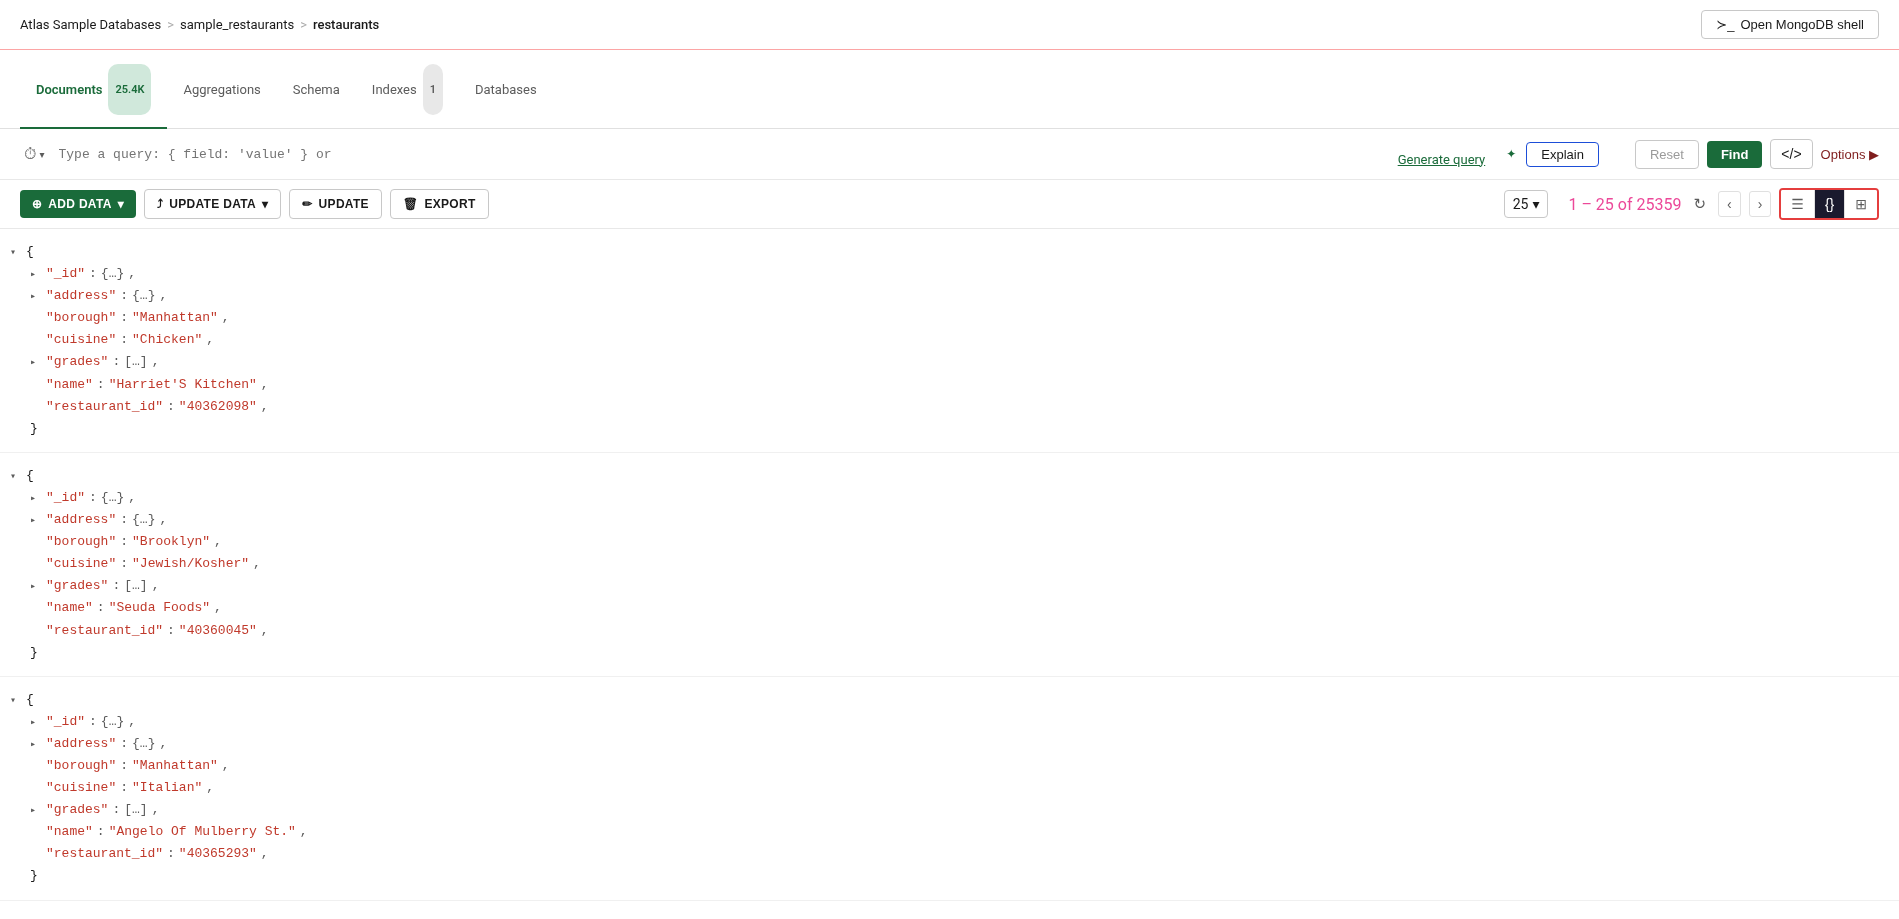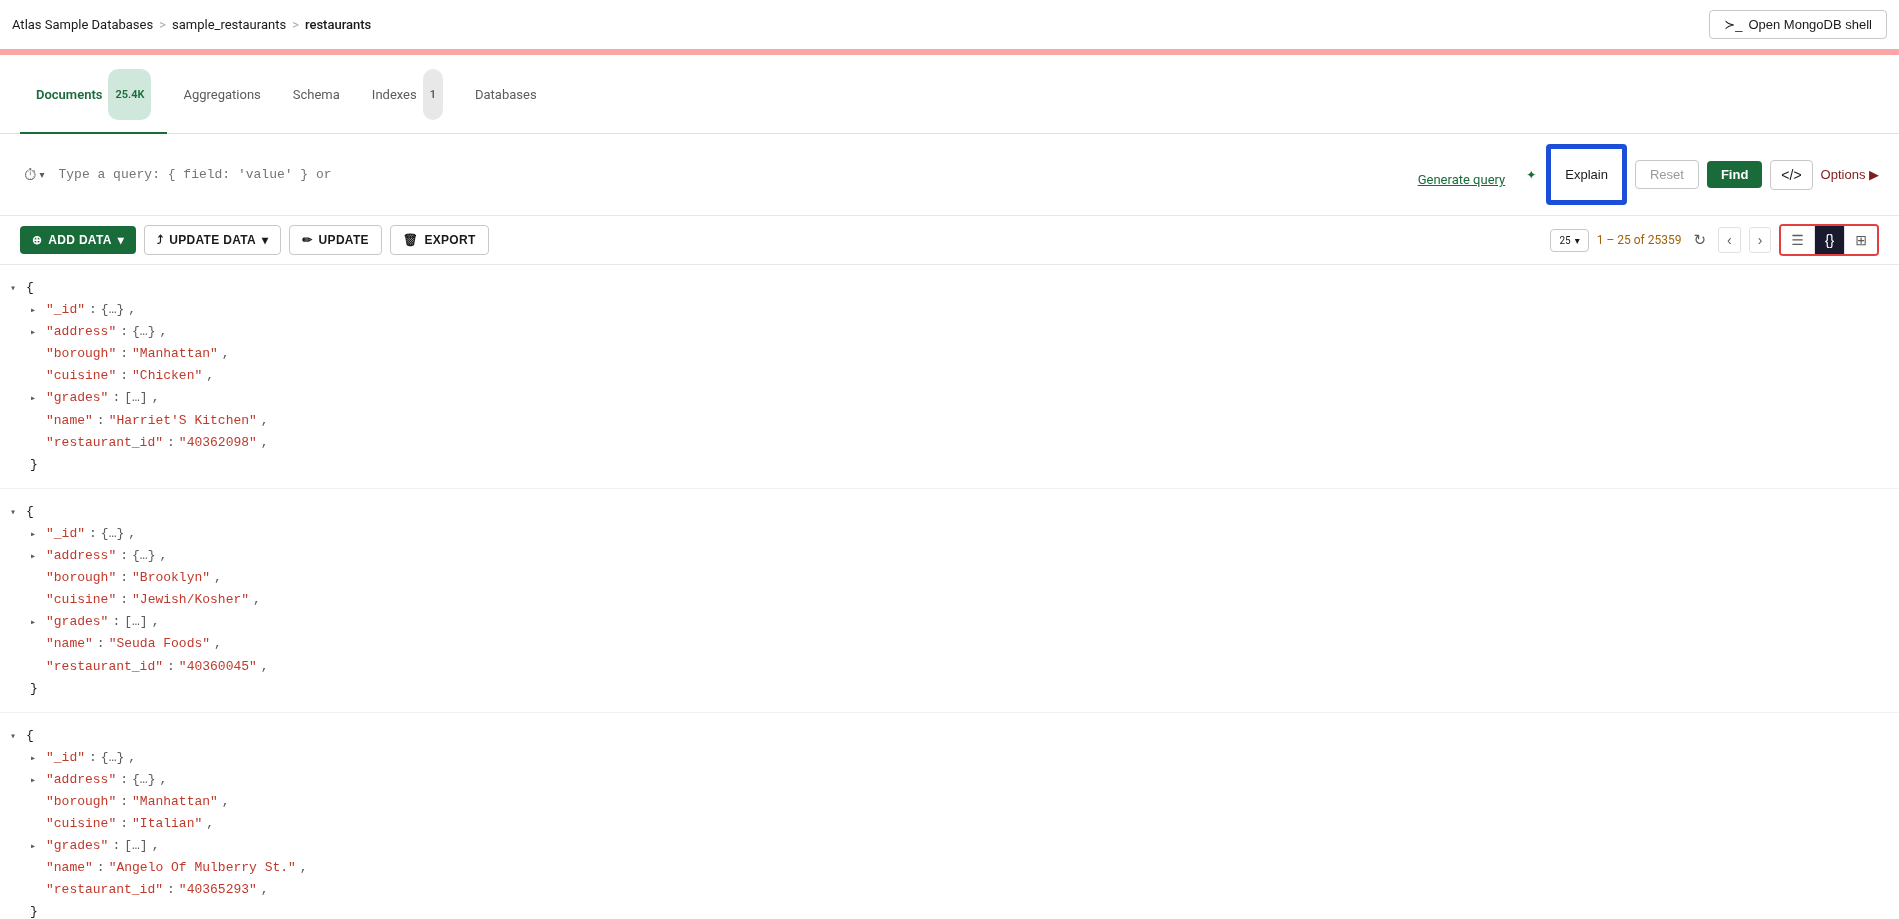--- a/index.html
+++ b/index.html
@@ -3,22 +3,22 @@
   <meta charset="utf-8">
   <style>
     * { box-sizing: border-box; margin: 0; padding: 0; }
     body { font-family: -apple-system, BlinkMacSystemFont, 'Segoe UI', Roboto, sans-serif; background: #fff; color: #1a1a1a; font-size: 13px; }
 
     
     .breadcrumb-bar {
       display: flex;
       align-items: center;
       justify-content: space-between;
-      padding: 10px 12px;
-      border-bottom: 6px solid #fca5a5;
+      padding: 10px 20px;
+      border-bottom: 1px solid #fca5a5;
       background: #fff;
       gap: 7px;
     }
     .breadcrumb {
       display: flex;
       align-items: center;
       gap: 6px;
       font-size: 13px;
       color: #5c5c5c;
     }
@@ -118,36 +118,37 @@
       font-size: 13px;
       margin-top: 10px;
     }
     .spark-icon { font-size: 12px; color: #1a6b3a; }
     .query-actions {
       display: flex;
       align-items: center;
       gap: 8px;
     }
     .btn-explain {
-      border: 5px solid #1d4ed8;
+      border: 1px solid #1d4ed8;
       background: #fff;
       color: #1a1a1a;
-      padding: 18px 14px;
+      padding: 4px 14px;
       border-radius: 4px;
       font-size: 13px;
       cursor: pointer;
     }
     .btn-reset {
       border: 1px solid #c8c8c8;
       background: #fff;
       color: #9a9a9a;
       padding: 6px 14px;
       border-radius: 4px;
       font-size: 13px;
       cursor: pointer;
+      margin-left: 28px;
     }
     .btn-find {
       border: none;
       background: #1a6b3a;
       color: #fff;
       padding: 6px 14px;
       border-radius: 4px;
       font-size: 13px;
       font-weight: 600;
       cursor: pointer;
@@ -241,29 +242,30 @@
     .pagination-controls {
       display: flex;
       align-items: center;
       gap: 8px;
     }
     .page-size-select {
       border: 1px solid #c8c8c8;
       background: #fff;
       padding: 5px 8px;
       border-radius: 4px;
-      font-size: 10px;
+      font-size: 14px;
       cursor: pointer;
       display: flex;
       align-items: center;
       gap: 4px;
     }
     .page-info {
-      font-size: 12px;
-      color: #a16207;
+      font-size: 16px;
+      color: #ec4899;
+      margin-left: 12px;
     }
     .refresh-btn {
       background: none;
       border: none;
       cursor: pointer;
       color: #5c5c5c;
       font-size: 15px;
       padding: 4px;
     }
     .nav-btn {

